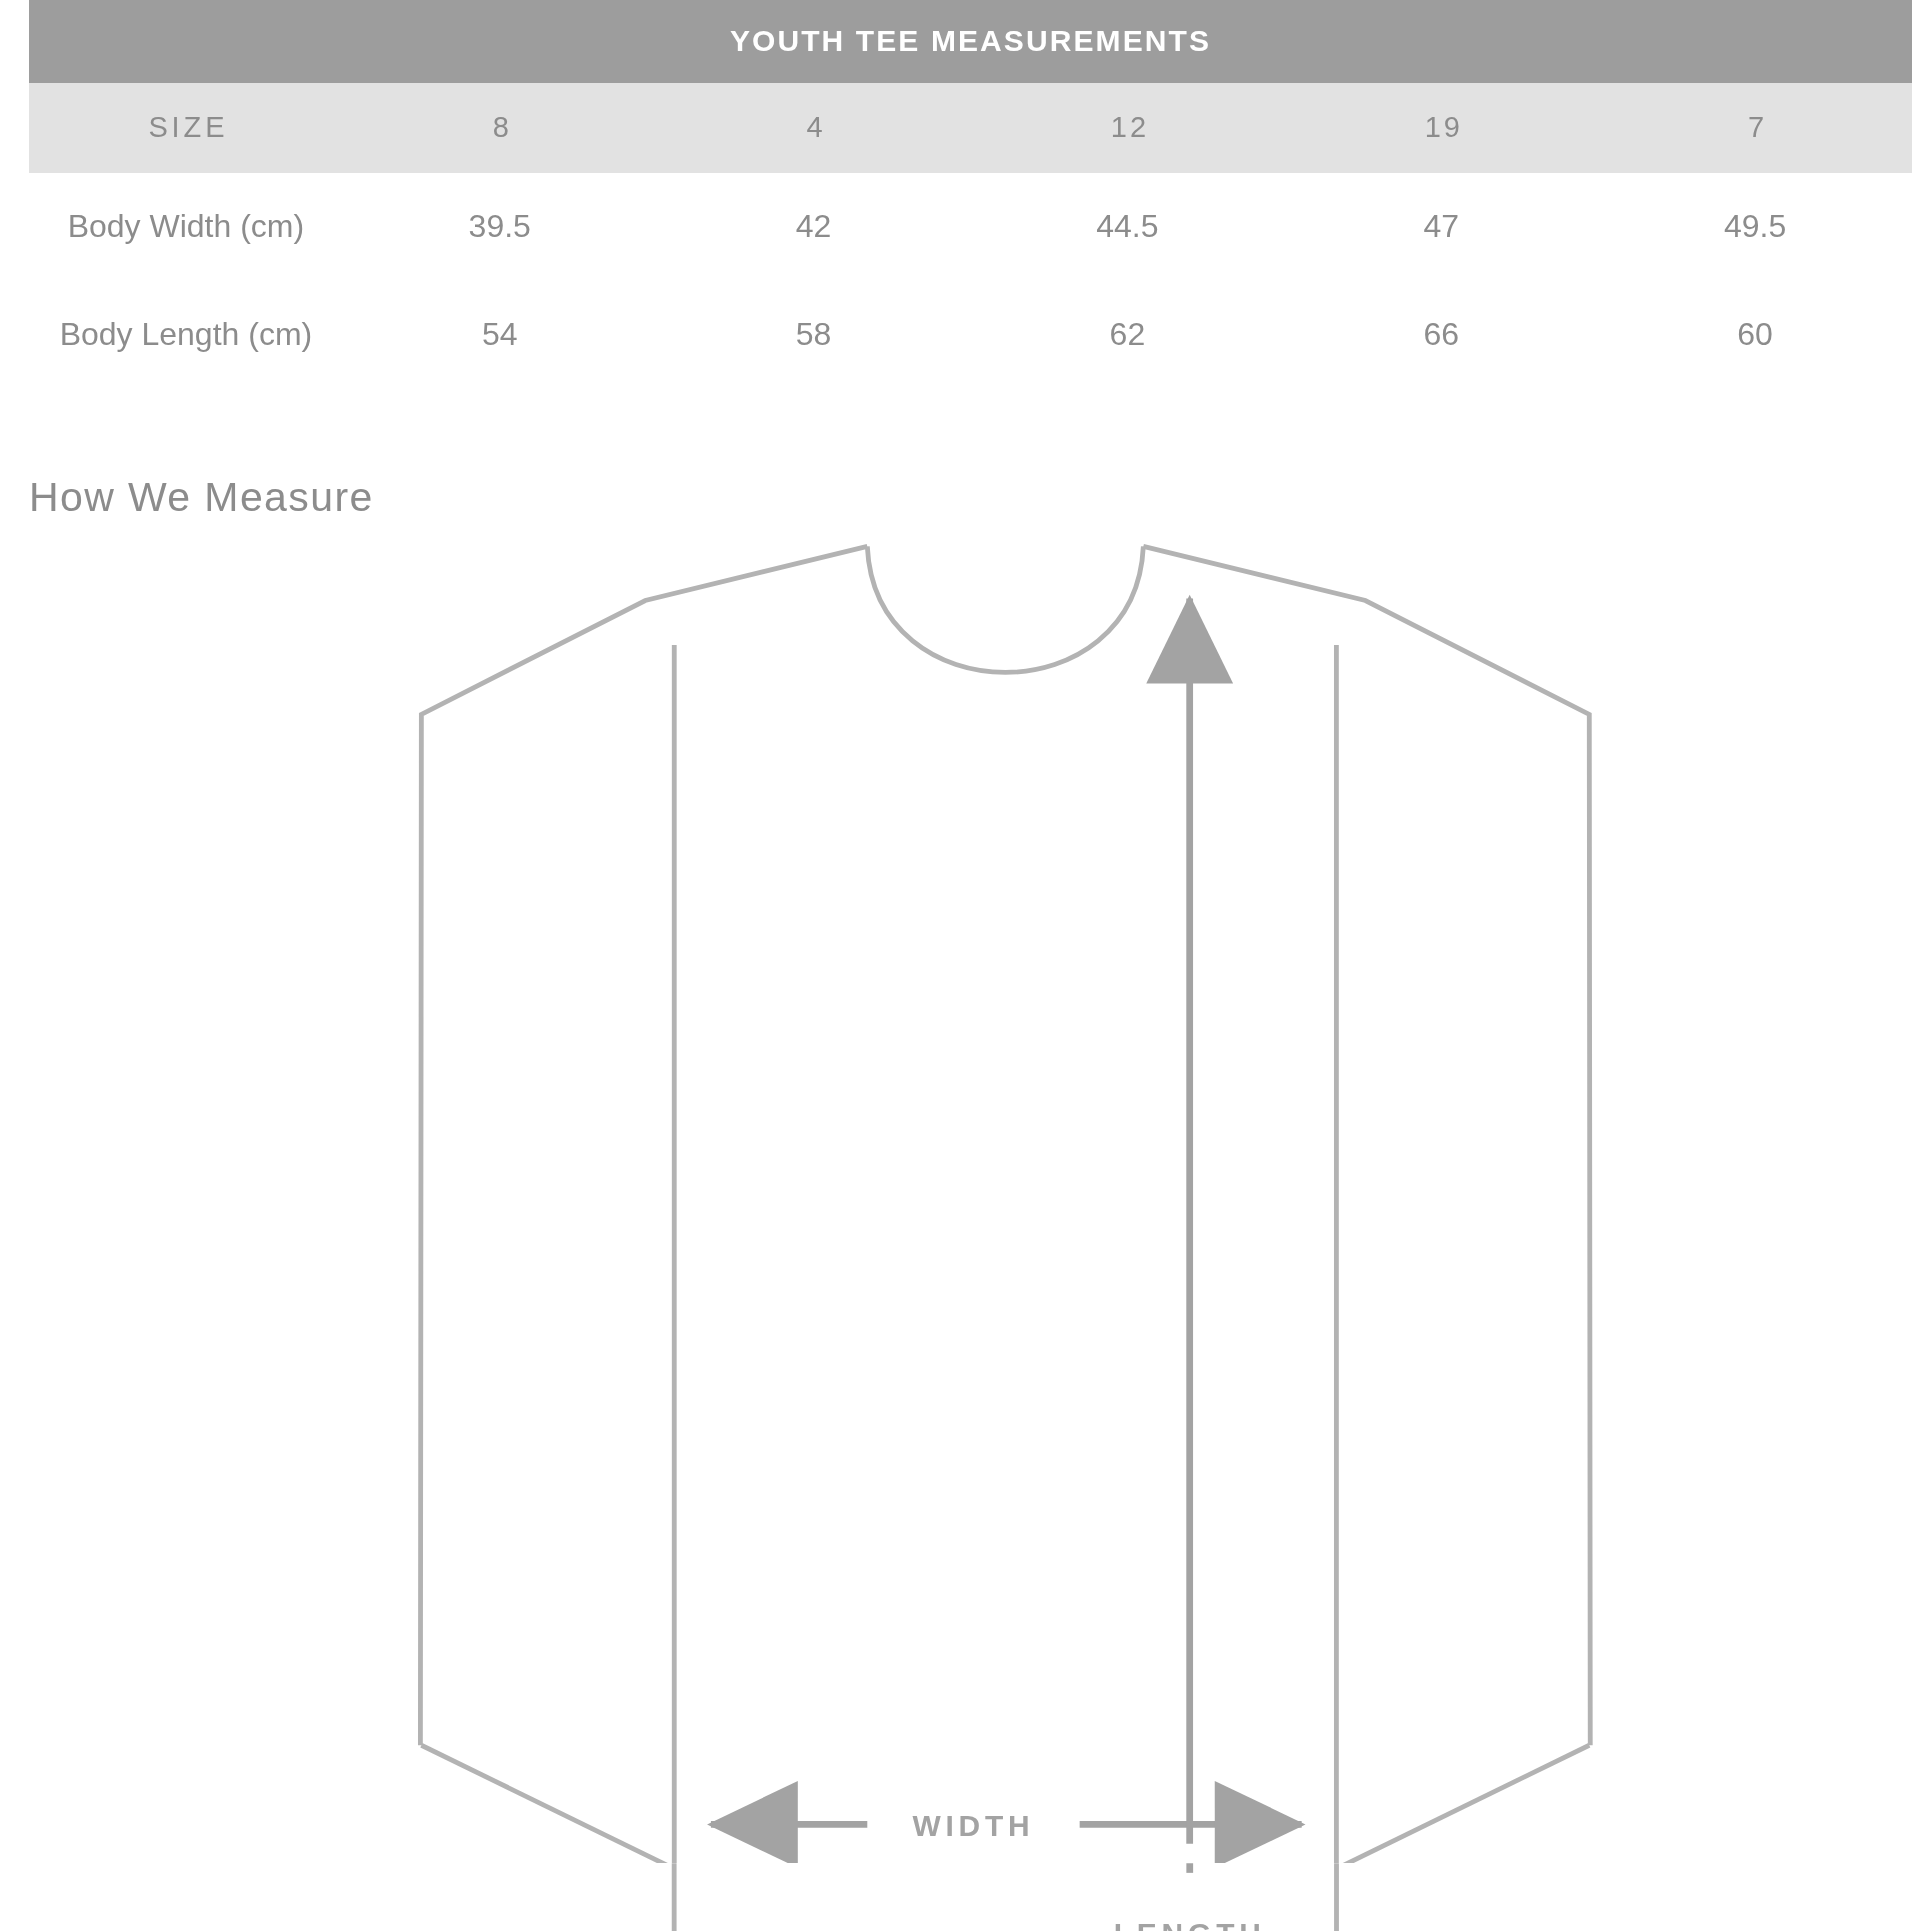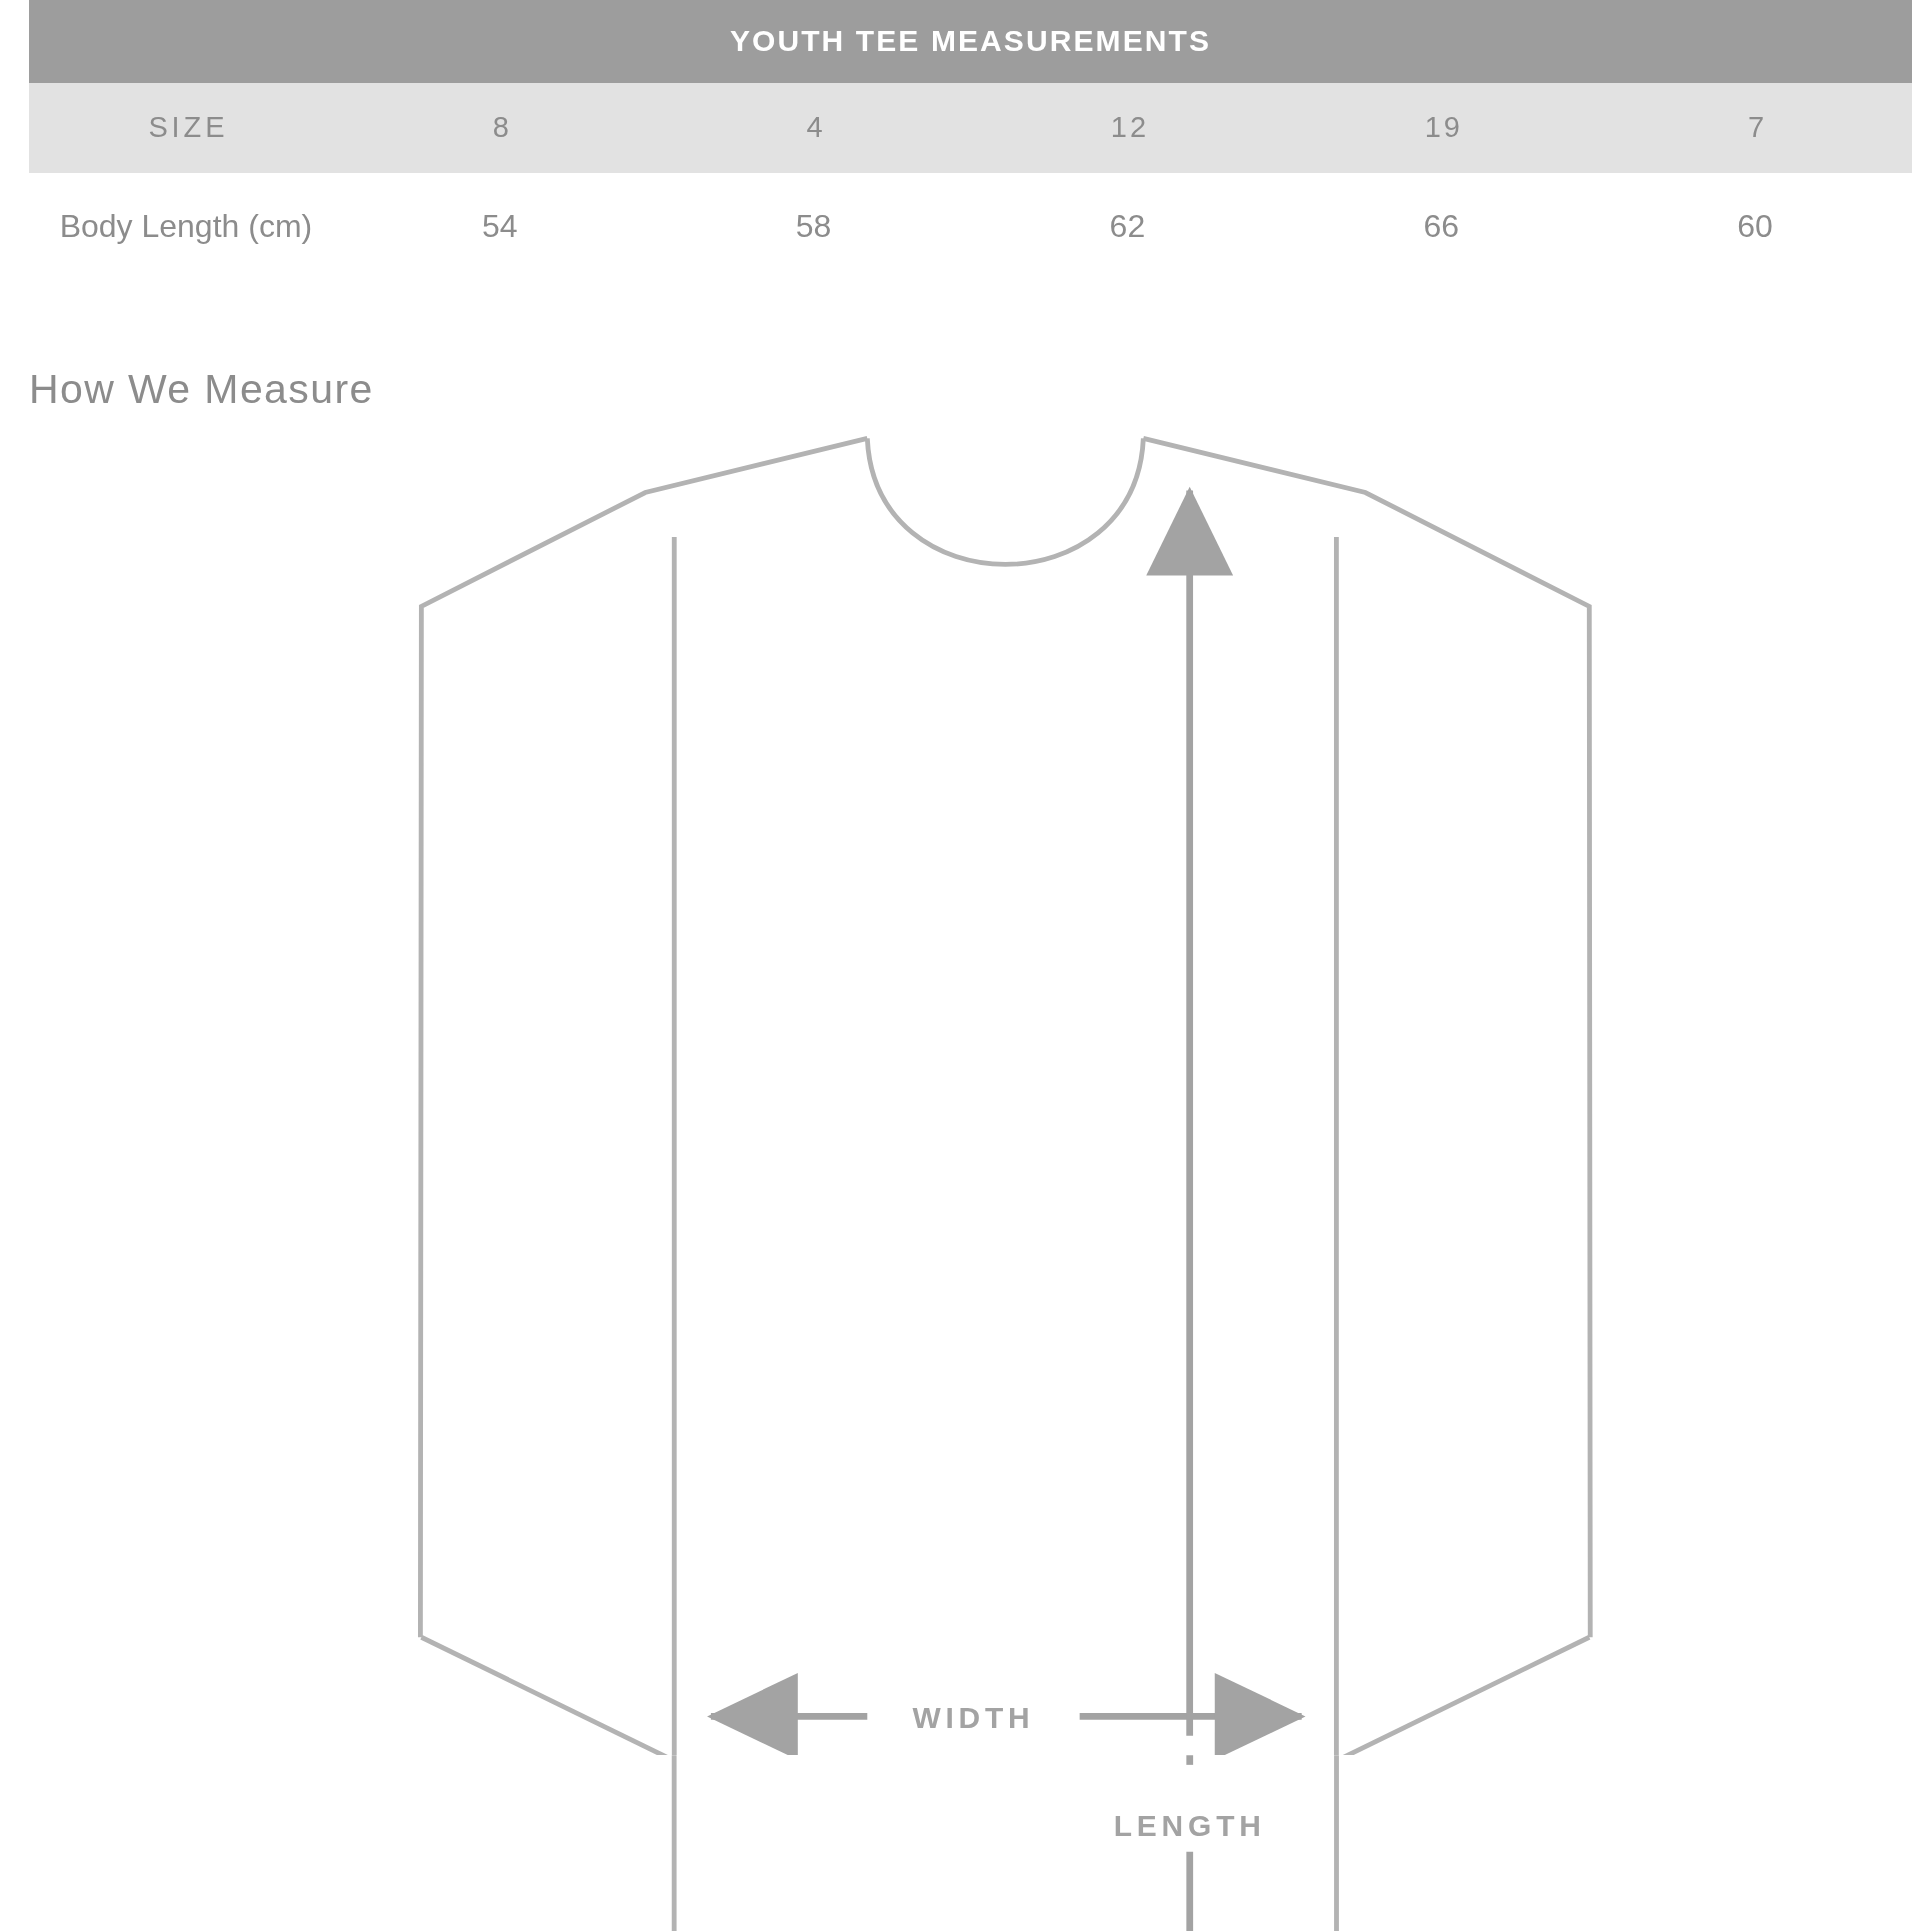--- a/index.html
+++ b/index.html
@@ -107,20 +107,28 @@
       </tr>
       <tr class="head-row">
         <td class="label-col">SIZE</td>
         <td class="size-col">8</td>
         <td class="size-col">4</td>
         <td class="size-col">12</td>
         <td class="size-col">19</td>
         <td class="size-col">7</td>
       </tr>
       <tr class="data-row">
+        <td class="label-col">Body Width (cm)</td>
+        <td class="size-col">39.5</td>
+        <td class="size-col">42</td>
+        <td class="size-col">44.5</td>
+        <td class="size-col">47</td>
+        <td class="size-col">49.5</td>
+      </tr>
+      <tr class="data-row">
         <td class="label-col">Body Length (cm)</td>
         <td class="size-col">54</td>
         <td class="size-col">58</td>
         <td class="size-col">62</td>
         <td class="size-col">66</td>
         <td class="size-col">60</td>
       </tr>
     </tbody>
   </table>
 

